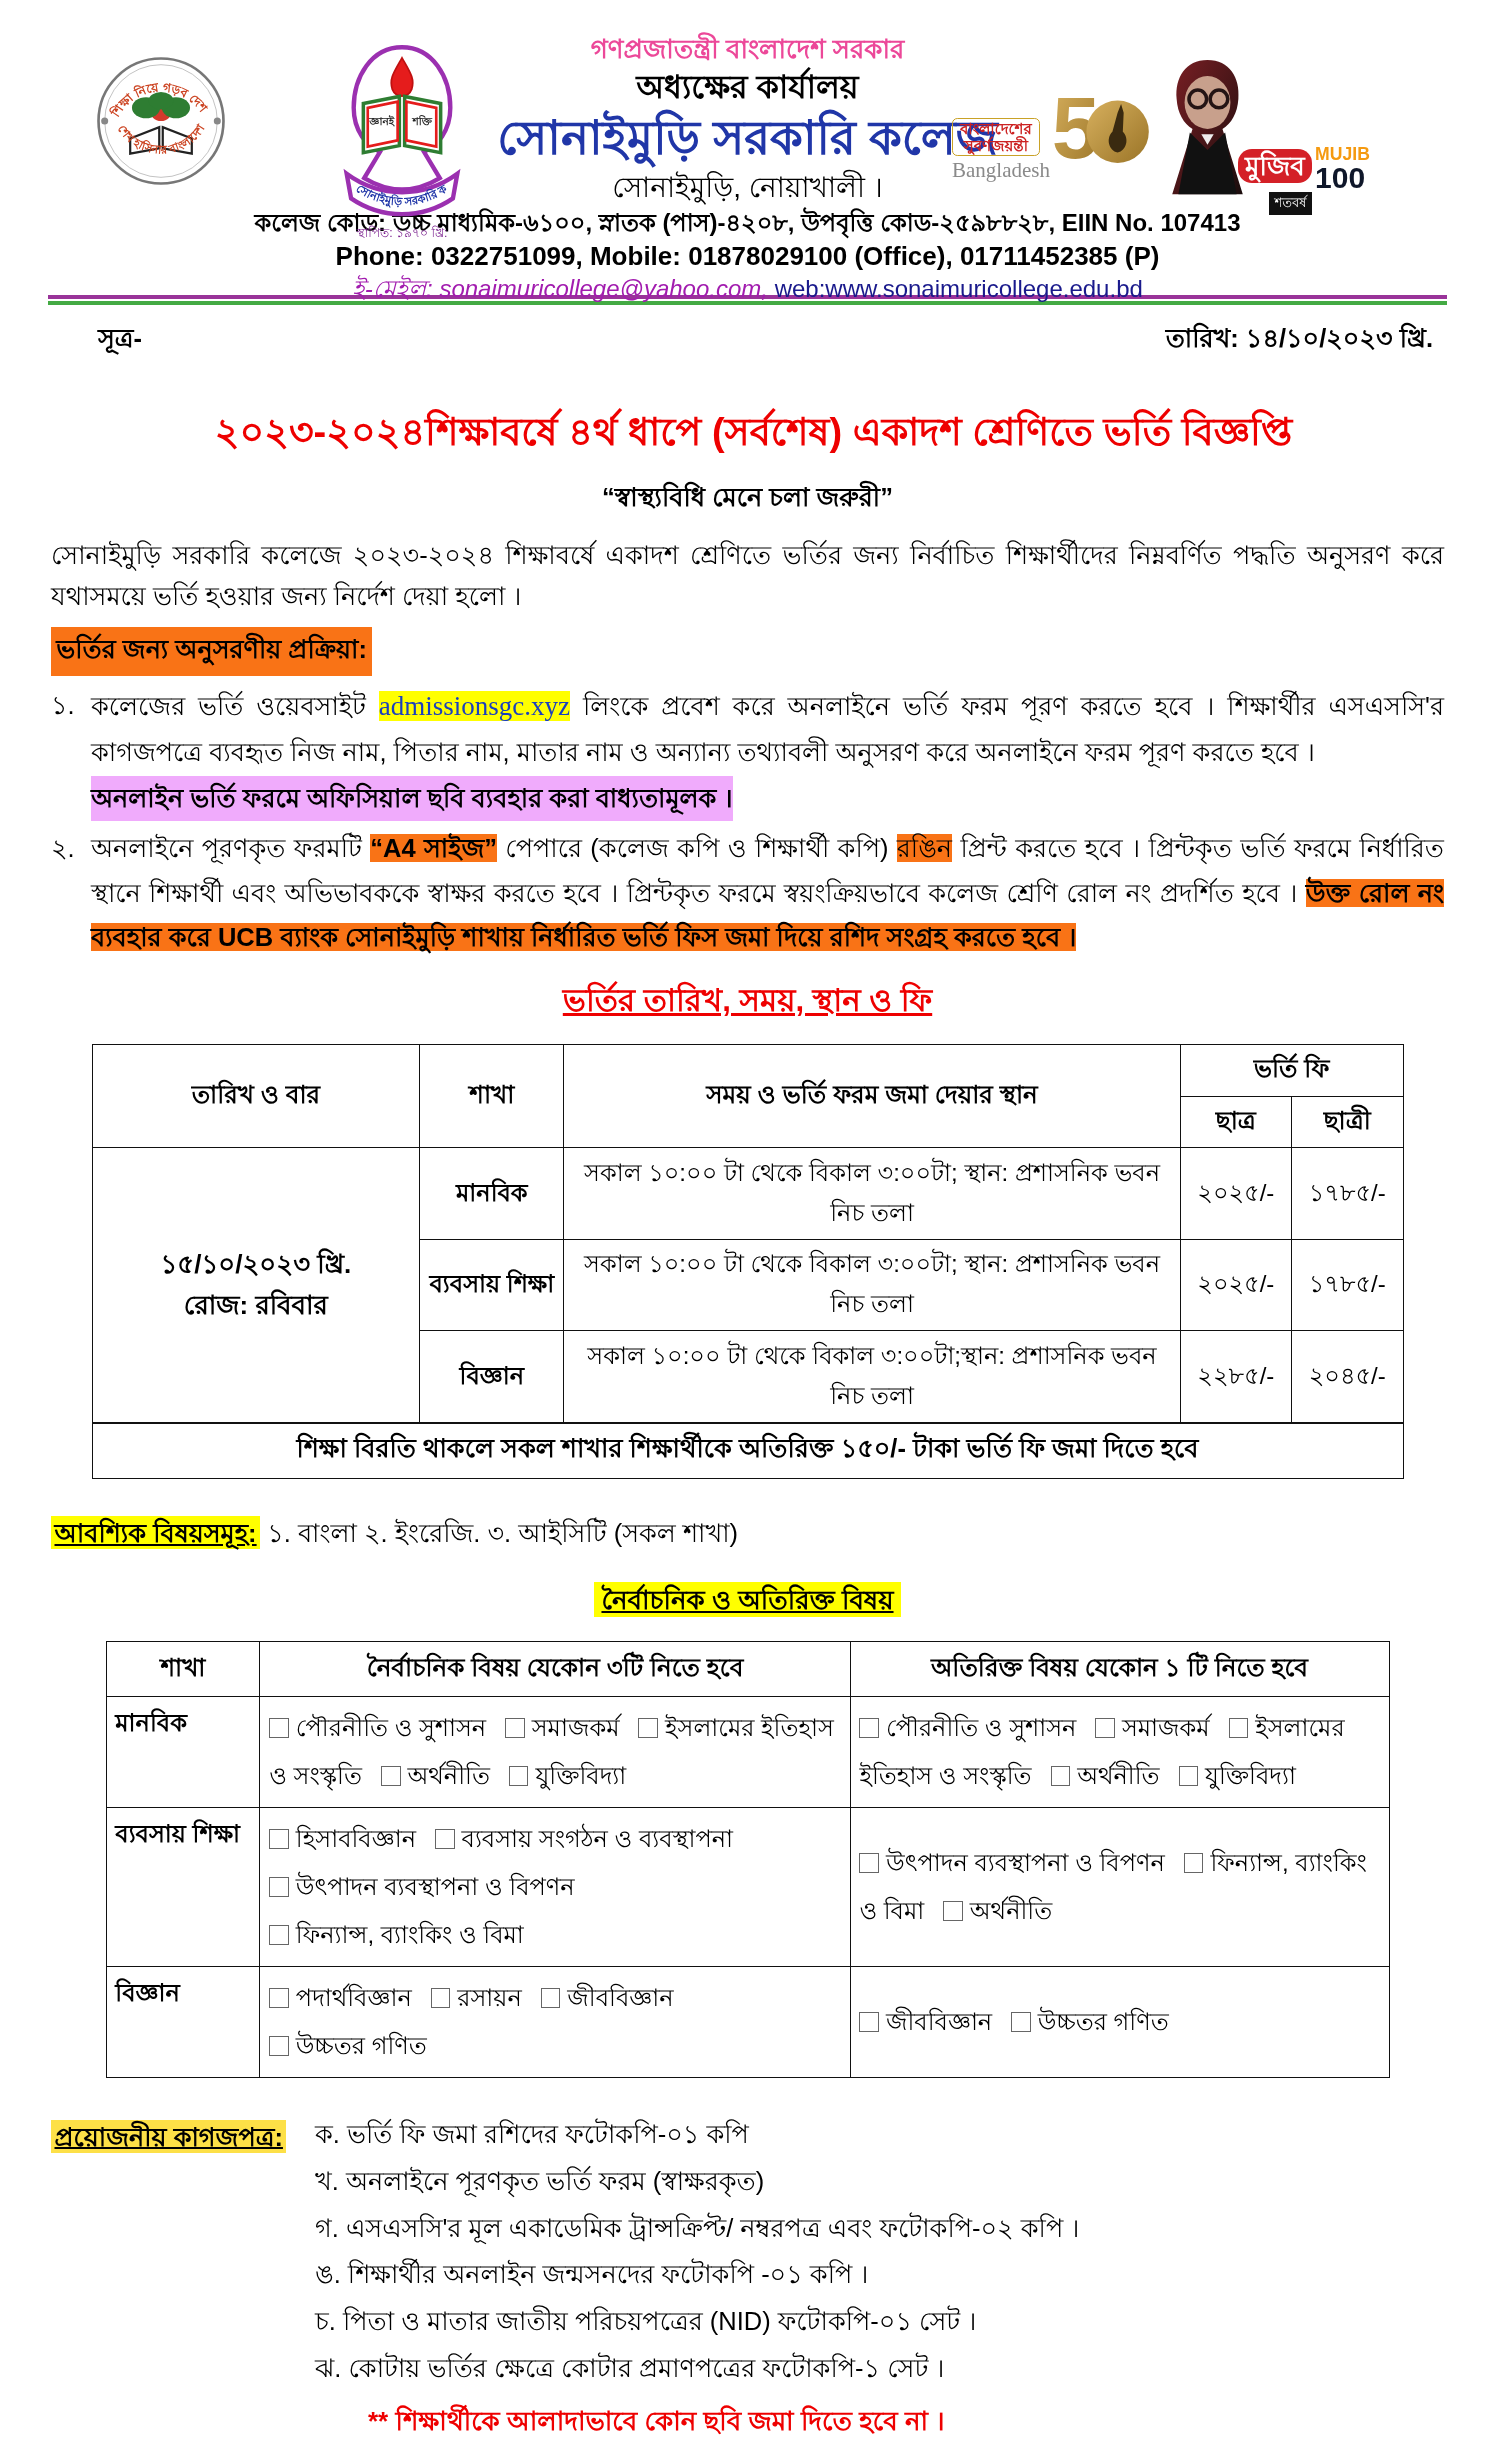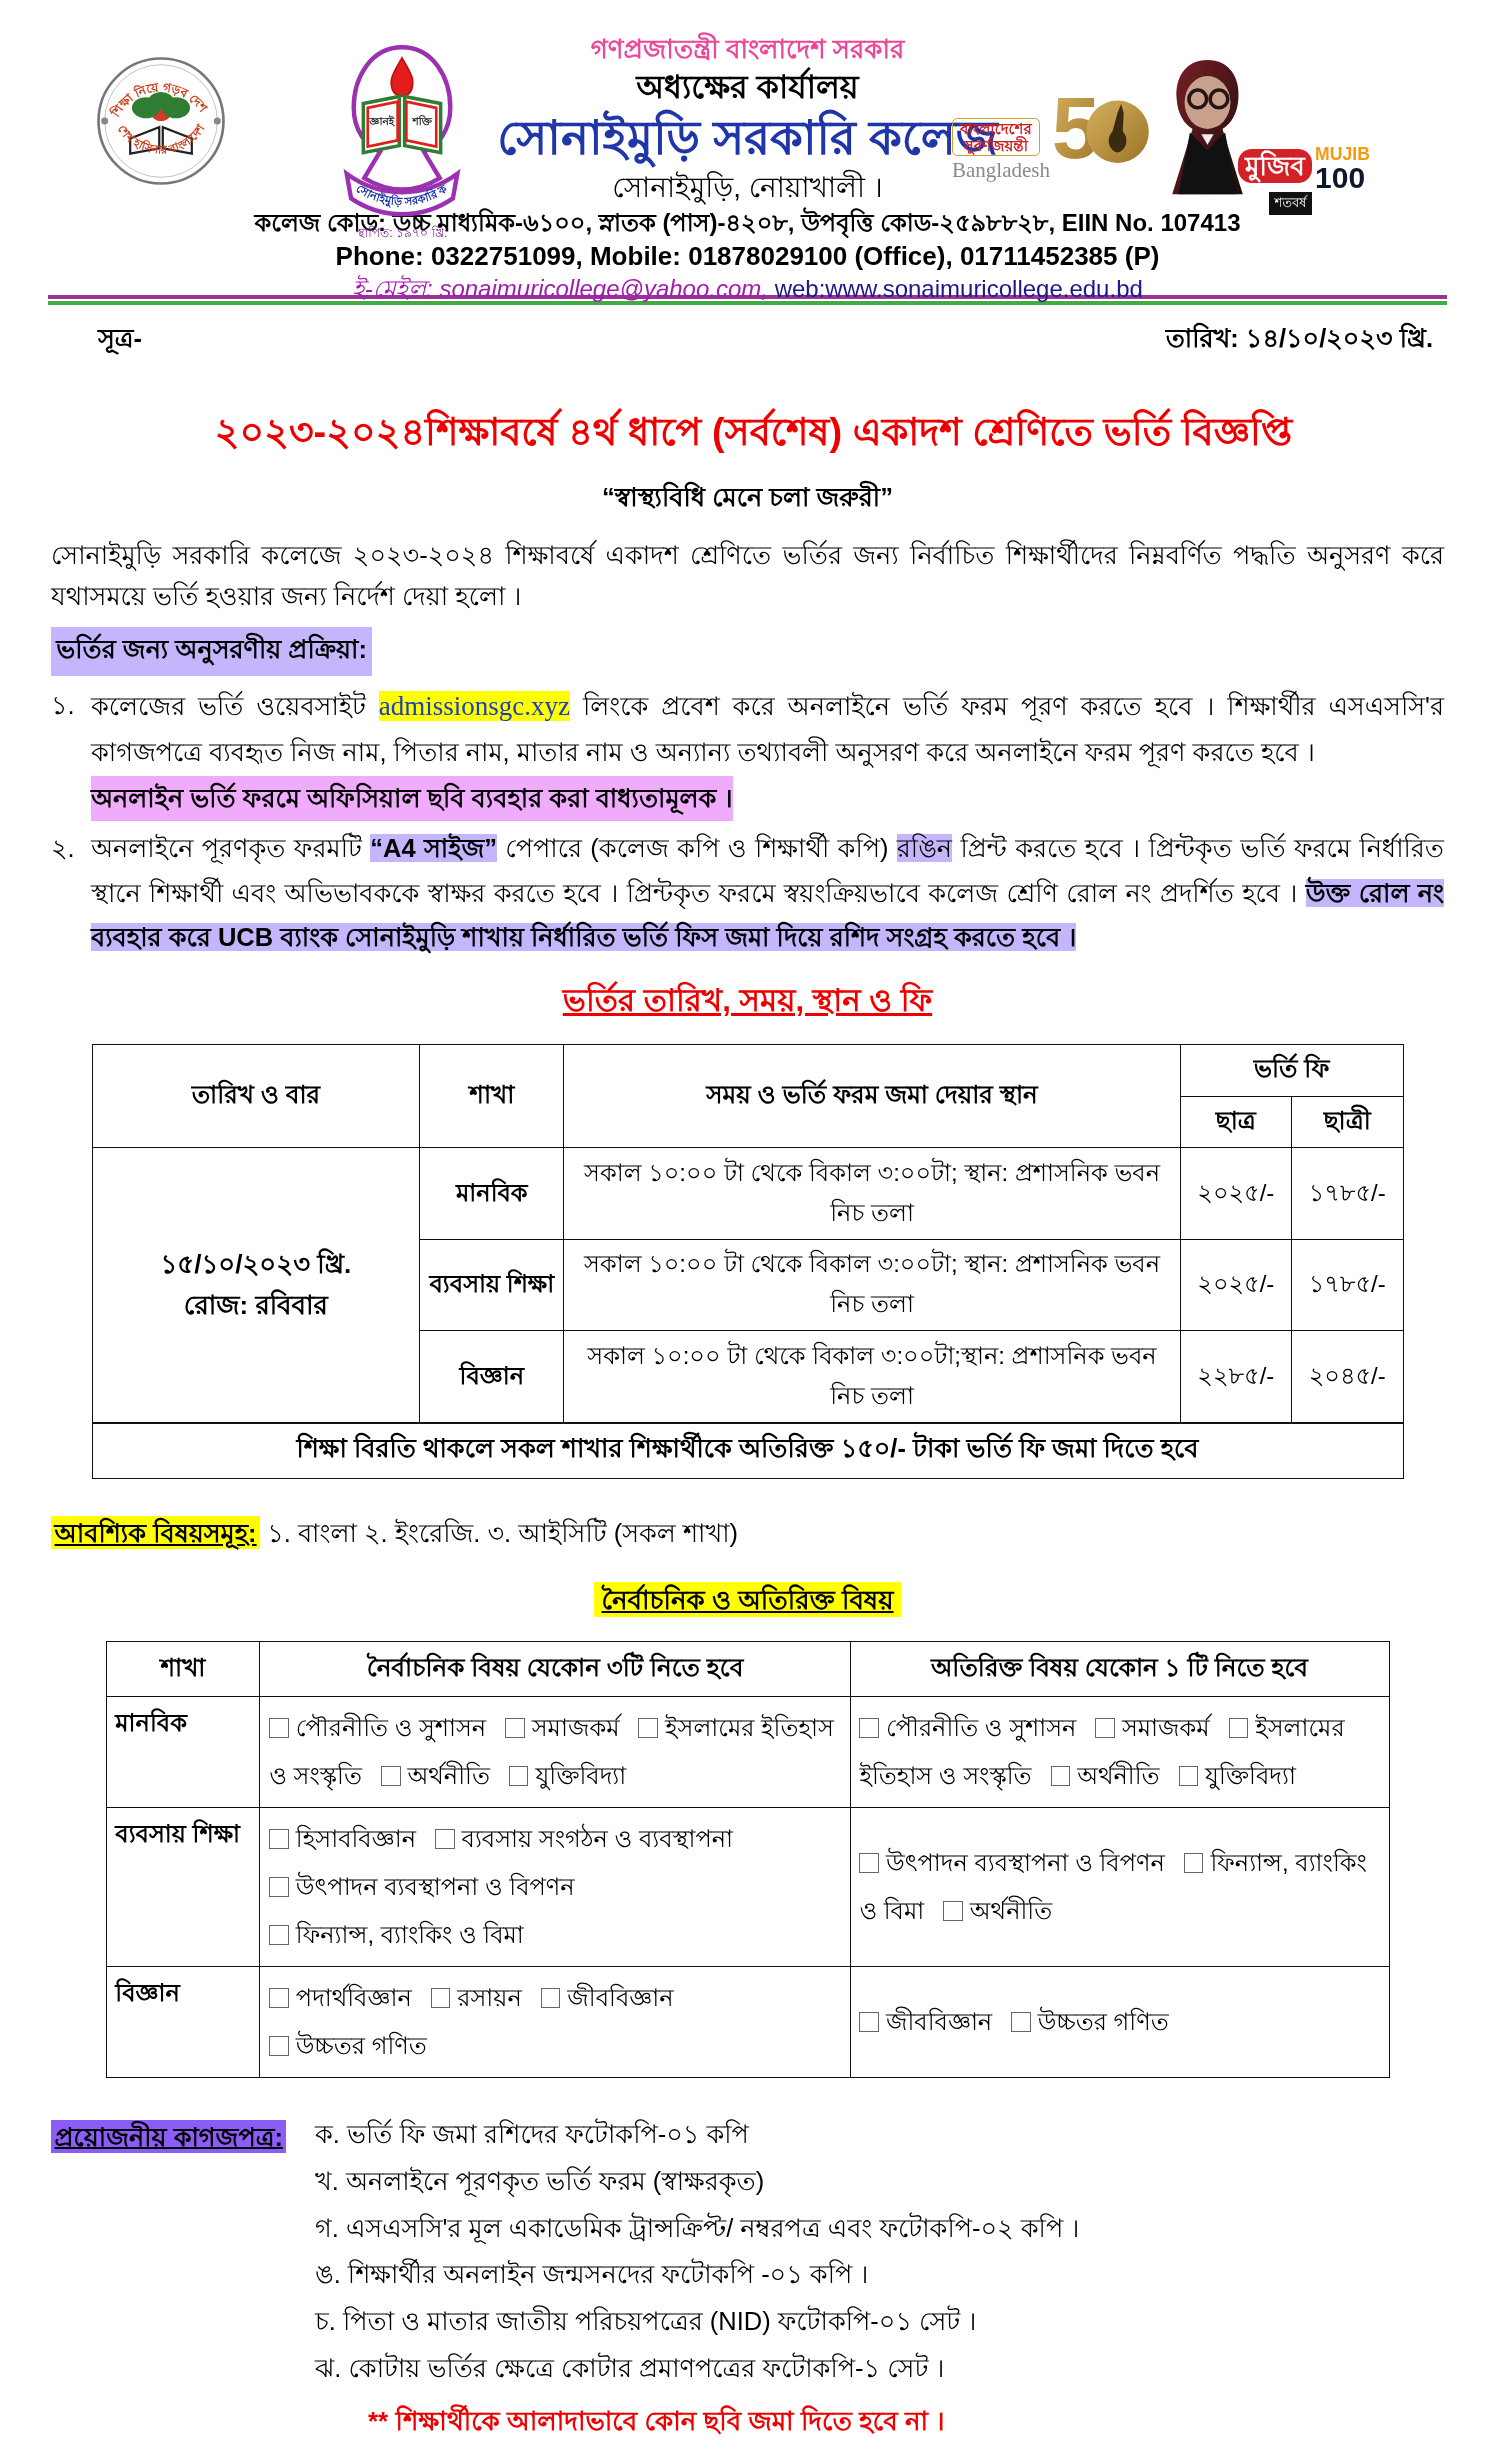--- a/index.html
+++ b/index.html
@@ -38,21 +38,21 @@
   .divider .p{height:3.5px;background:#993399;}
   .divider .g{height:3.5px;background:#44aa44;margin-top:2.6px;}
   
   .meta-row{display:flex;justify-content:space-between;padding:14px 62px 0 98px;font-size:25.5px;font-weight:600;}
   
   .title{color:#ee0000;font-size:38px;font-weight:bold;text-align:center;margin-top:40px;padding-left:12px;}
   .subtitle{text-align:center;font-size:25.5px;font-weight:600;margin-top:12.3px;}
   
   .body-block{padding:0 51px;}
   .intro{font-size:25.5px;line-height:1.6;margin-top:14px;text-align:justify;}
-  .hl{background:#c4b5fd;}
+  .hl{background:#f97316;}
   .section-label{display:inline-block;font-size:25.5px;font-weight:bold;margin-top:10.6px;padding:2.6px 5.3px;}
   .items{margin-top:7px;}
   .item{display:flex;font-size:25.5px;line-height:1.75;margin-top:5.3px;}
   .item-num{width:40px;flex:0 0 40px;}
   .item-body{flex:1;text-align:justify;}
   .link-hl{color:#1a3fbf;background:#ffff00;font-family:"Liberation Serif",serif;font-size:27px;}
   .note-hl{display:inline-block;background:#f0abfc;font-weight:bold;margin-top:1.8px;}
   
   .fee-title{color:#ee0000;font-size:31px;font-weight:bold;text-align:center;text-decoration:underline;margin-top:16px;}
   table{border-collapse:collapse;}
@@ -72,21 +72,21 @@
   .subjects-table th,.subjects-table td{border:1.8px solid #111;padding:7px 8.8px;}
   .subjects-table th{font-weight:bold;font-size:24.6px;text-align:center;}
   .subjects-table td.branch{font-weight:600;text-align:left;vertical-align:top;}
   .subjects-table td.subcell{text-align:left;line-height:2.0;}
   .col-sbranch{width:12%;} .col-elective{width:46%;} .col-additional{width:42%;}
   .subj{white-space:nowrap;margin-right:12.3px;}
   .cb{display:inline-block;width:17.6px;height:17.6px;border:1.8px solid #666;background:#fff;margin-right:7px;vertical-align:-1.8px;}
   
   .docs{display:flex;margin-top:39px;font-size:25.5px;}
   .docs .lbl{flex:0 0 264px;}
-  .docs .lbl span{background:#8b5cf6;font-weight:bold;text-decoration:underline;padding:2.6px 3.5px;}
+  .docs .lbl span{background:#fde047;font-weight:bold;text-decoration:underline;padding:2.6px 3.5px;}
   .doc-list div{margin-bottom:12.3px;line-height:1.35;}
   .doc-warning{color:#ee0000;font-weight:bold;font-size:26px;margin:3.5px 0 0 317px;}
   
   svg{display:block;}
 </style>
 </head>
 <body>
 
 <div class="page">
 

